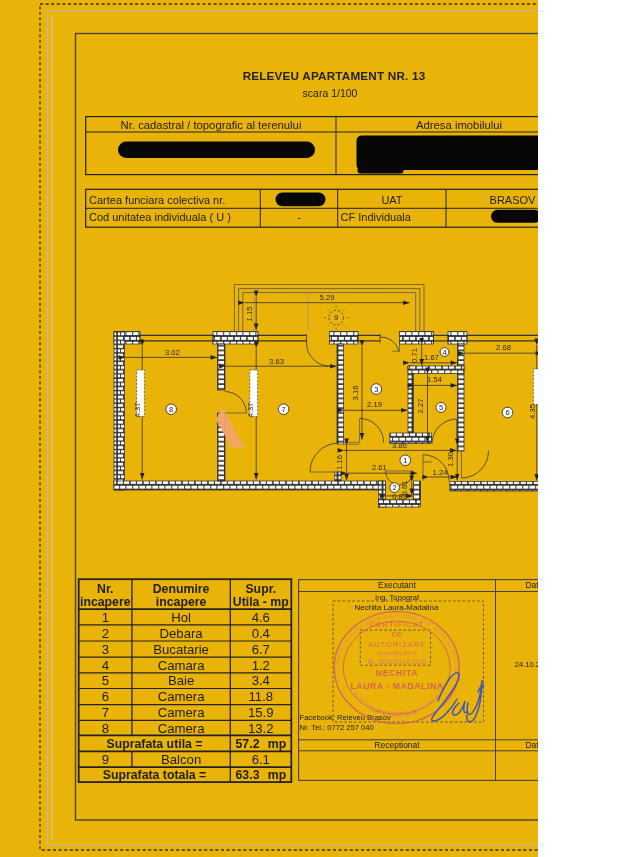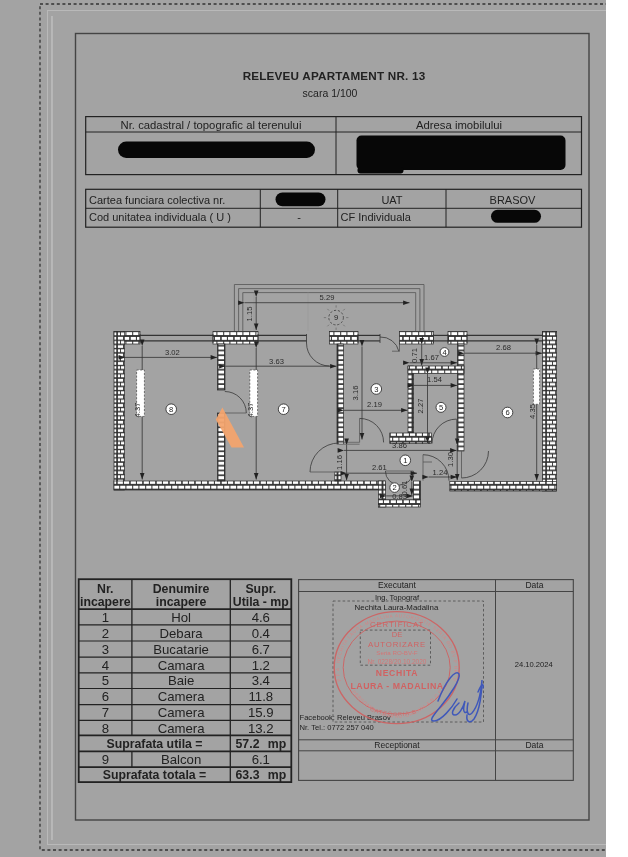--- a/index.html
+++ b/index.html
@@ -1,16 +1,16 @@
 <!DOCTYPE html>
 <html><head>
 <meta charset="utf-8">
 <style>
 html,body{margin:0;padding:0;background:#fff;}
-#page{position:relative;width:606px;height:857px;background:#a3a3a3;overflow:hidden;}
+#page{position:relative;width:538px;height:857px;background:#eab308;overflow:hidden;}
 text{font-family:"Liberation Sans",sans-serif;fill:#222;}
 .dim{font-size:7.6px;fill:#2a2a2a;}
 .rn{font-size:7.6px;fill:#222;}
 .ln{stroke:#333;stroke-width:0.8;fill:none;}
 .arc{stroke:#444;stroke-width:0.9;fill:none;}
 .thin{stroke:#555;stroke-width:0.8;fill:none;}
 </style>
 </head>
 <body>
 <div id="page">

